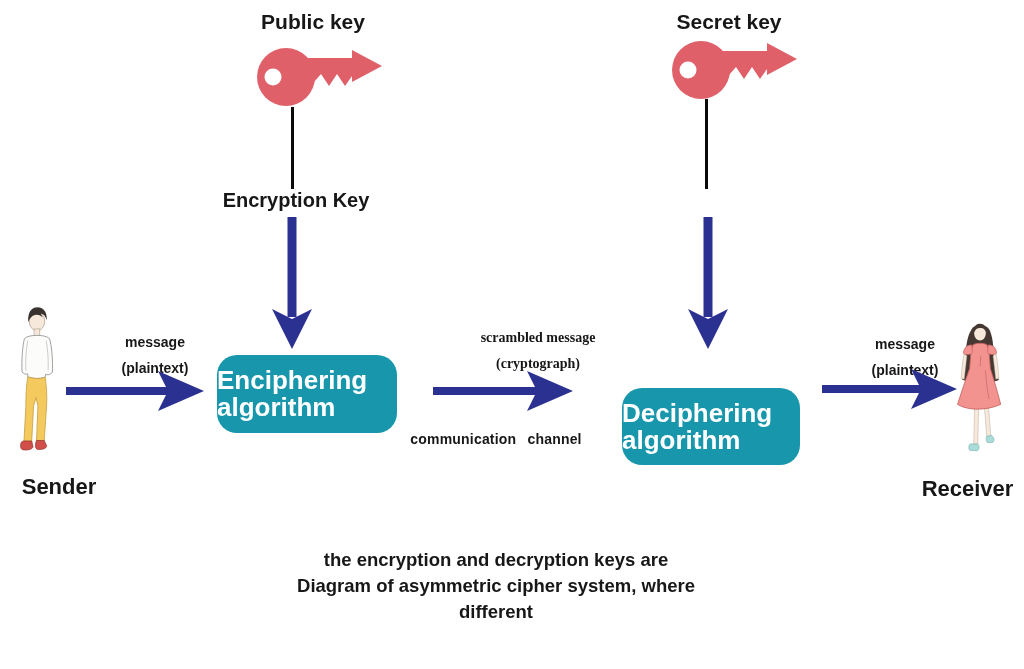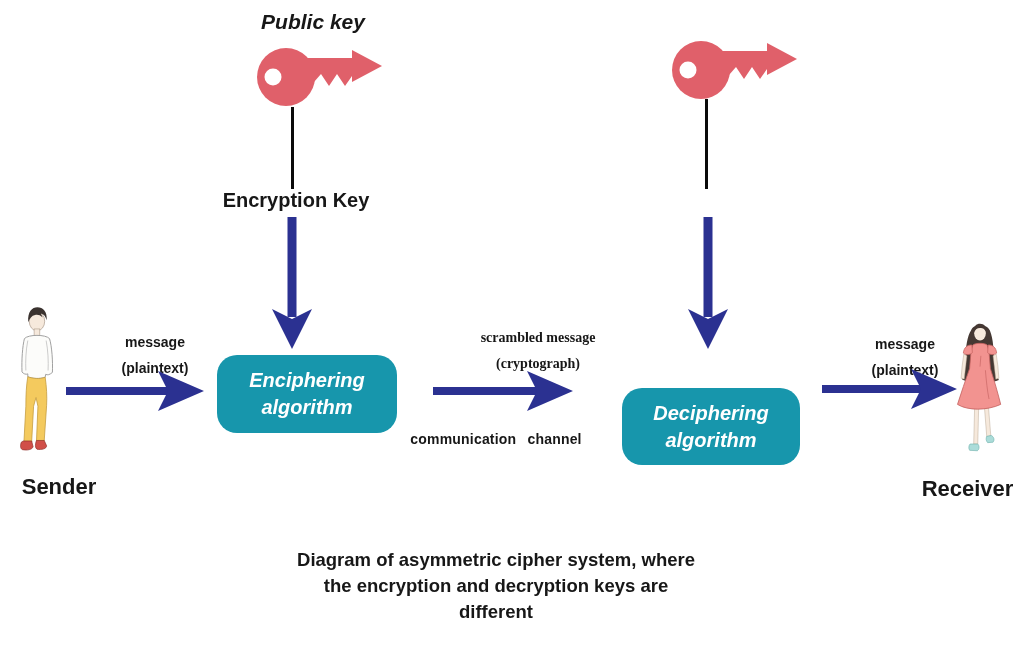--- a/index.html
+++ b/index.html
@@ -12,35 +12,35 @@
   .abs{position:absolute;}
   .lbl{font-weight:700;text-align:center;color:var(--text-dark,#171717);}
   .key-title{font-size:21px;}
   .key-sub{font-size:20px;}
   .msg{font-size:14px;line-height:26px;margin-left:42px;}
   .comm{font-size:14px;word-spacing:7px;letter-spacing:.2px;margin-top:28px;}
   .vline{width:3px;background:var(--connector-black,#0a0a0a);}
   .algo-box{
     background:var(--box-teal,#1796ac);
     border-radius:20px;
-    display:flex;flex-direction:column;align-items:center;justify-content:center;
-    color:var(--box-text,#fff);font-weight:700;font-size:20px;line-height:27px;text-align:center;font-style:italic;
+    display:flex;flex-direction:column;align-items:flex-start;justify-content:center;
+    color:var(--box-text,#fff);font-weight:700;font-size:26px;line-height:27px;text-align:center;
   }
   .person-name{font-size:22px;}
   .caption{font-size:18.5px;line-height:26px;font-weight:700;text-align:center;}
   .key-fill{fill:var(--key-red,#e0606a);}
   .key-hole{fill:var(--background,#fff);}
   .arrow-fill{fill:var(--arrow-navy,#2b3191);}
 </style>
 </head>
 <body>
 
 <div class="stage">
 
-  <div class="abs lbl key-title" style="left:233px;top:10px;width:160px;font-style:italic;">Public key</div>
+  <div class="abs lbl key-title" style="left:233px;top:10px;width:160px;">Public key</div>
 
   <svg class="abs" style="left:256px;top:44px;" width="128" height="64" viewBox="0 0 128 64">
     <circle class="key-fill" cx="30" cy="33" r="29"></circle>
     <path class="key-fill" d="M50 14 H96 V6 L126 22 L96 38 V32 L89 42 L81 30 L73 42 L65 30 L58 38 L50 32 Z"></path>
     <circle class="key-hole" cx="17" cy="33" r="8.5"></circle>
   </svg>
 
   <div class="abs vline" style="left:291px;top:107px;height:82px;"></div>
 
   <div class="abs lbl key-sub" style="left:206px;top:189px;width:180px;">Encryption Key</div>
@@ -48,20 +48,21 @@
   <svg class="abs" style="left:272px;top:217px;" width="40" height="132" viewBox="0 0 40 132">
     <rect class="arrow-fill" x="15.5" y="0" width="9" height="100"></rect>
     <polygon class="arrow-fill" points="0,92 20,102 40,92 20,132"></polygon>
   </svg>
 
   <div class="abs algo-box" style="left:217px;top:355px;width:180px;height:78px;">
     <div>Enciphering</div>
     <div>algorithm</div>
   </div>
 
+  <div class="abs lbl key-title" style="left:649px;top:10px;width:160px;">Secret key</div>
 
   <svg class="abs" style="left:671px;top:37px;" width="128" height="64" viewBox="0 0 128 64">
     <circle class="key-fill" cx="30" cy="33" r="29"></circle>
     <path class="key-fill" d="M50 14 H96 V6 L126 22 L96 38 V32 L89 42 L81 30 L73 42 L65 30 L58 38 L50 32 Z"></path>
     <circle class="key-hole" cx="17" cy="33" r="8.5"></circle>
   </svg>
 
   <div class="abs vline" style="left:705px;top:99px;height:90px;"></div>
 
 
@@ -132,18 +133,18 @@
     <path d="M31 26 C26 25.5 22 29 21.5 35 C24.5 37.5 29 37 31.5 34.5 Z" fill="#f29390" stroke="#c4625f" stroke-width="0.8"></path>
     <path d="M49 26 C54 25.5 58 29 58.5 35 C55.5 37.5 51 37 48.5 34.5 Z" fill="#f29390" stroke="#c4625f" stroke-width="0.8"></path>
     <path d="M41 38 L40 50 M46 54 C47 66 48 76 50 86" stroke="#c4625f" stroke-width="0.7" fill="none"></path>
     <path d="M29 136 L37.5 136 C39.5 138 39.5 142 37 143.5 L28.5 143 C27 141 27.5 137.5 29 136 Z" fill="#abdcd9" stroke="#6fb2ae" stroke-width="0.7"></path>
     <path d="M47.5 127.5 L52.5 126.5 C55.5 128 56.5 131.5 54.5 134 L48.5 134.5 C46.5 132.5 46.5 129.5 47.5 127.5 Z" fill="#abdcd9" stroke="#6fb2ae" stroke-width="0.7"></path>
   </svg>
 
   <div class="abs lbl person-name" style="left:915px;top:476px;width:105px;">Receiver</div>
 
   <div class="abs caption" style="left:271px;top:547px;width:450px;">
+    <div>the encryption and decryption keys are</div>
     <div>Diagram of asymmetric cipher system, where</div>
-    <div>the encryption and decryption keys are</div>
     <div>different</div>
   </div>
 
 </div>
 
 </body></html>

